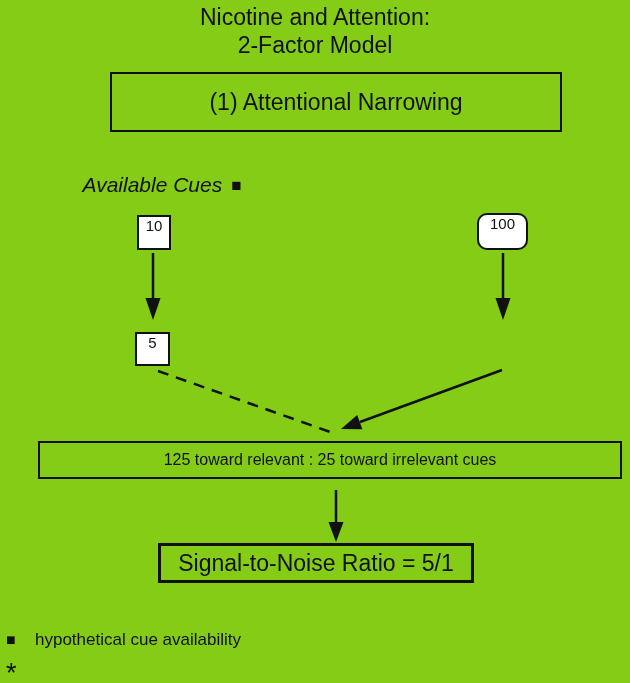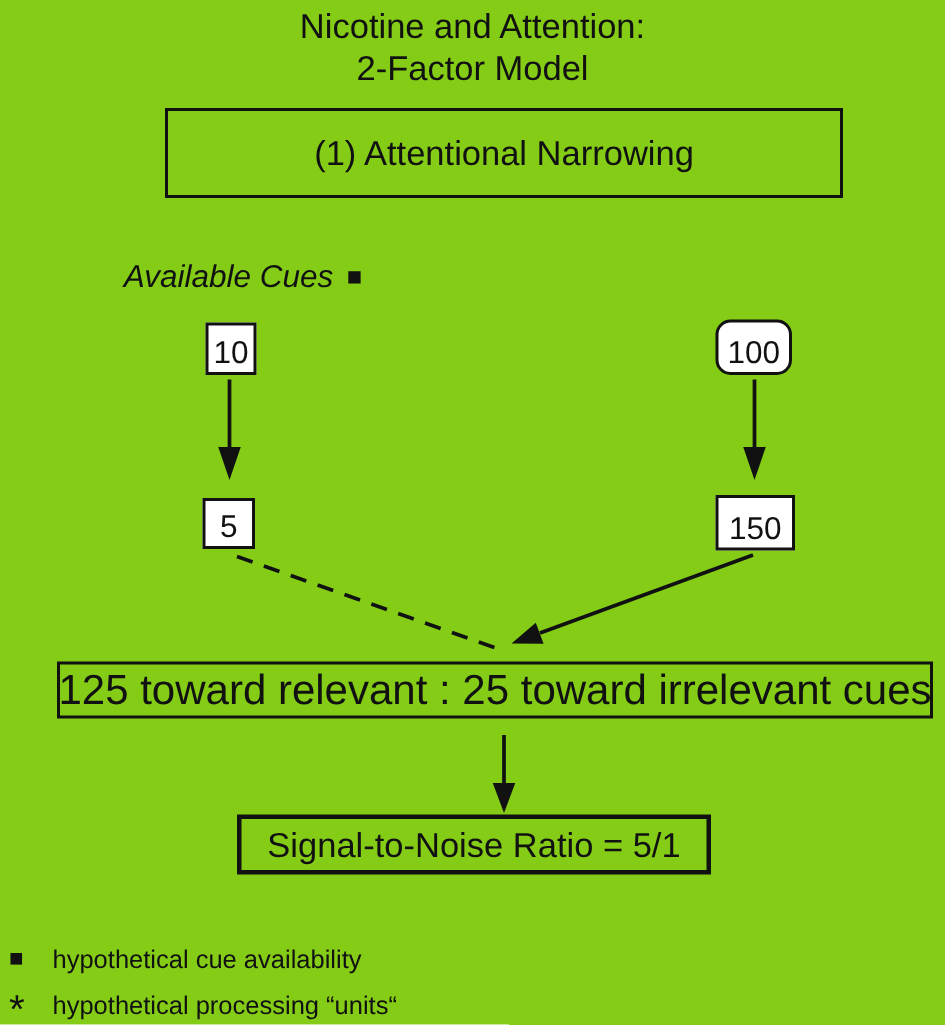--- a/index.html
+++ b/index.html
@@ -49,22 +49,22 @@
   .col-label .marker-star {
     font-style: italic;
     font-size: 27px;
     margin-left: 8px;
     position: relative; top: 5px;
   }
 
   .value-box {
     border: 2px solid #111;
     box-sizing: border-box;
-    display: flex; align-items: flex-end; justify-content: center;
-    font-size: 21px;
+    display: flex; align-items: flex-start; justify-content: center;
+    font-size: 15px;
     background: #fff;
   }
   .box-10  { left: 137px; top: 215px; width: 34px; height: 35px; }
   .box-100 { left: 477px; top: 213px; width: 51px; height: 37px; border-radius: 10px; }
   .box-5   { left: 135px; top: 332px; width: 35px; height: 34px; }
   .box-150 { left: 477px; top: 330px; width: 53px; height: 37px; }
 
   .annotation {
     left: 3px; top: 260px;
     font-style: italic;
@@ -76,21 +76,21 @@
     left: 333px; top: 274px;
     font-size: 24px;
   }
 
   .ratio-box {
     left: 38px; top: 441px;
     width: 584px; height: 38px;
     border: 2px solid #111;
     box-sizing: border-box;
     display: flex; align-items: center; justify-content: center;
-    font-size: 28px;
+    font-size: 16px;
     white-space: nowrap;
   }
 
   .result-box {
     left: 158px; top: 543px;
     width: 316px; height: 40px;
     border: 3px solid #111;
     box-sizing: border-box;
     display: flex; align-items: center; justify-content: center;
     font-size: 23px;
@@ -162,36 +162,32 @@
 
   <div class="abs value-box box-10">
     <span>10</span>
   </div>
   <div class="abs value-box box-100">
     <span>100</span>
   </div>
   <div class="abs value-box box-5">
     <span>5</span>
   </div>
-  <div class="abs value-box box-150">
-    <span>150</span>
-  </div>
 
 
 
   <div class="abs ratio-box">
     <span>125 toward relevant : 25 toward irrelevant cues</span>
   </div>
 
   <div class="abs result-box">
     <span>Signal-to-Noise Ratio = 5/1</span>
   </div>
 
   <div class="abs footnote footnote-1">
     <span class="fn-marker fn-square">■</span>
     <span>hypothetical cue availability</span>
   </div>
   <div class="abs footnote footnote-2">
     <span class="fn-marker fn-star">*</span>
-    <span>hypothetical processing “units“</span>
   </div>
 
 </div>
 
 </body></html>

